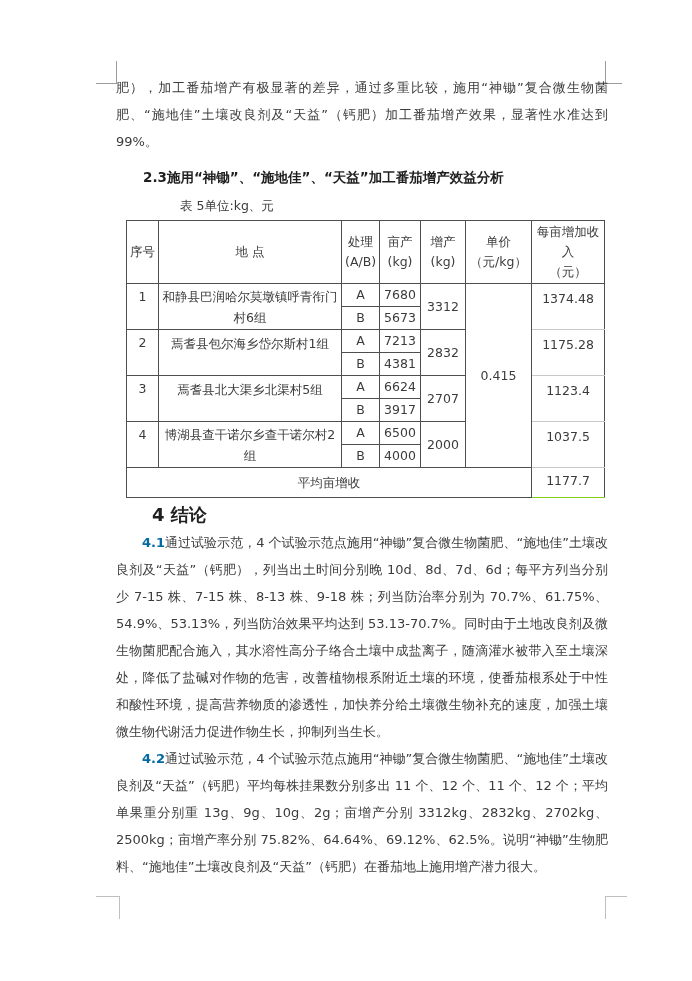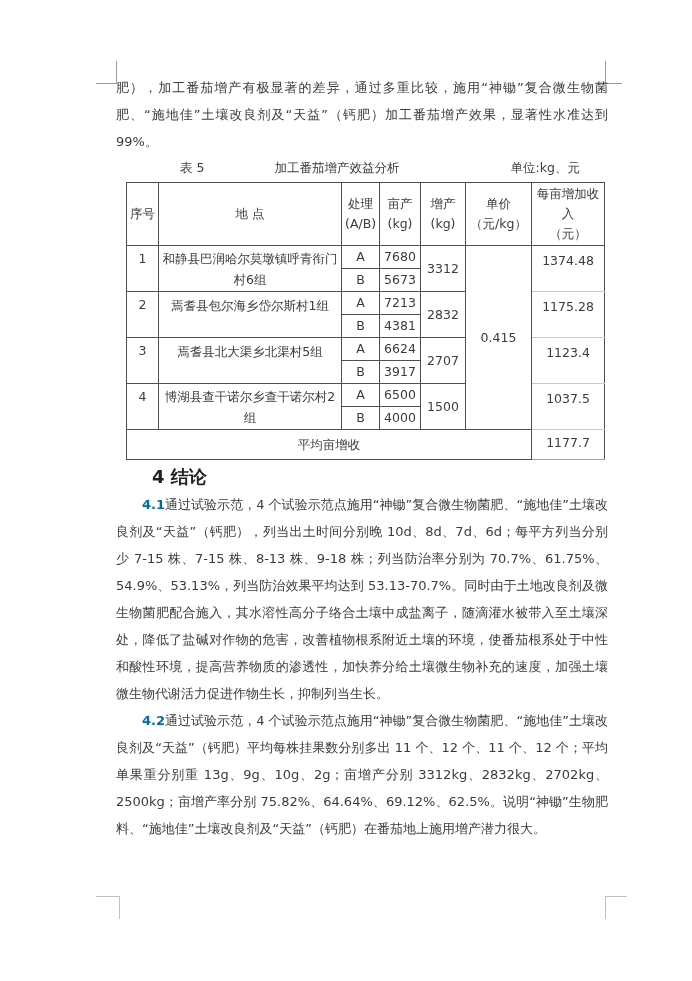--- a/index.html
+++ b/index.html
@@ -74,24 +74,24 @@
 
   <div class="mark mark-tl"></div>
   <div class="mark mark-tr"></div>
   <div class="mark mark-bl"></div>
   <div class="mark mark-br"></div>
 
   <div class="content">
 
     <p class="noindent">肥），加工番茄增产有极显著的差异，通过多重比较，施用“神锄”复合微生物菌肥、“施地佳”土壤改良剂及“天益”（钙肥）加工番茄增产效果，显著性水准达到99%。</p>
 
+    <h2 class="sec23">2.3施用“神锄”、“施地佳”、“天益”加工番茄增产效益分析</h2>
 
     <div class="caption">
       <span class="cap-label">表 5</span>
-      <span class="cap-title">加工番茄增产效益分析</span>
       <span class="cap-unit">单位:kg、元</span>
     </div>
 
     <table class="t5">
       <colgroup>
         <col style="width:32px">
           <col style="width:183px">
           <col style="width:38px">
         <col style="width:41px">
           <col style="width:45px">
@@ -154,21 +154,21 @@
         <tr class="sub">
           <td>B</td>
           <td>3917</td>
         </tr>
 
         <tr class="sub">
           <td rowspan="2" class="vtop">4</td>
           <td rowspan="2" class="loc">博湖县查干诺尔乡查干诺尔村2组</td>
           <td>A</td>
           <td>6500</td>
-          <td rowspan="2">1500</td>
+          <td rowspan="2">2000</td>
           <td rowspan="2" class="inc">1037.5</td>
         </tr>
         <tr class="sub">
           <td>B</td>
           <td>4000</td>
         </tr>
 
         <tr>
           <td colspan="6" class="footer-label">平均亩增收</td>
           <td class="incf">1177.7</td>

